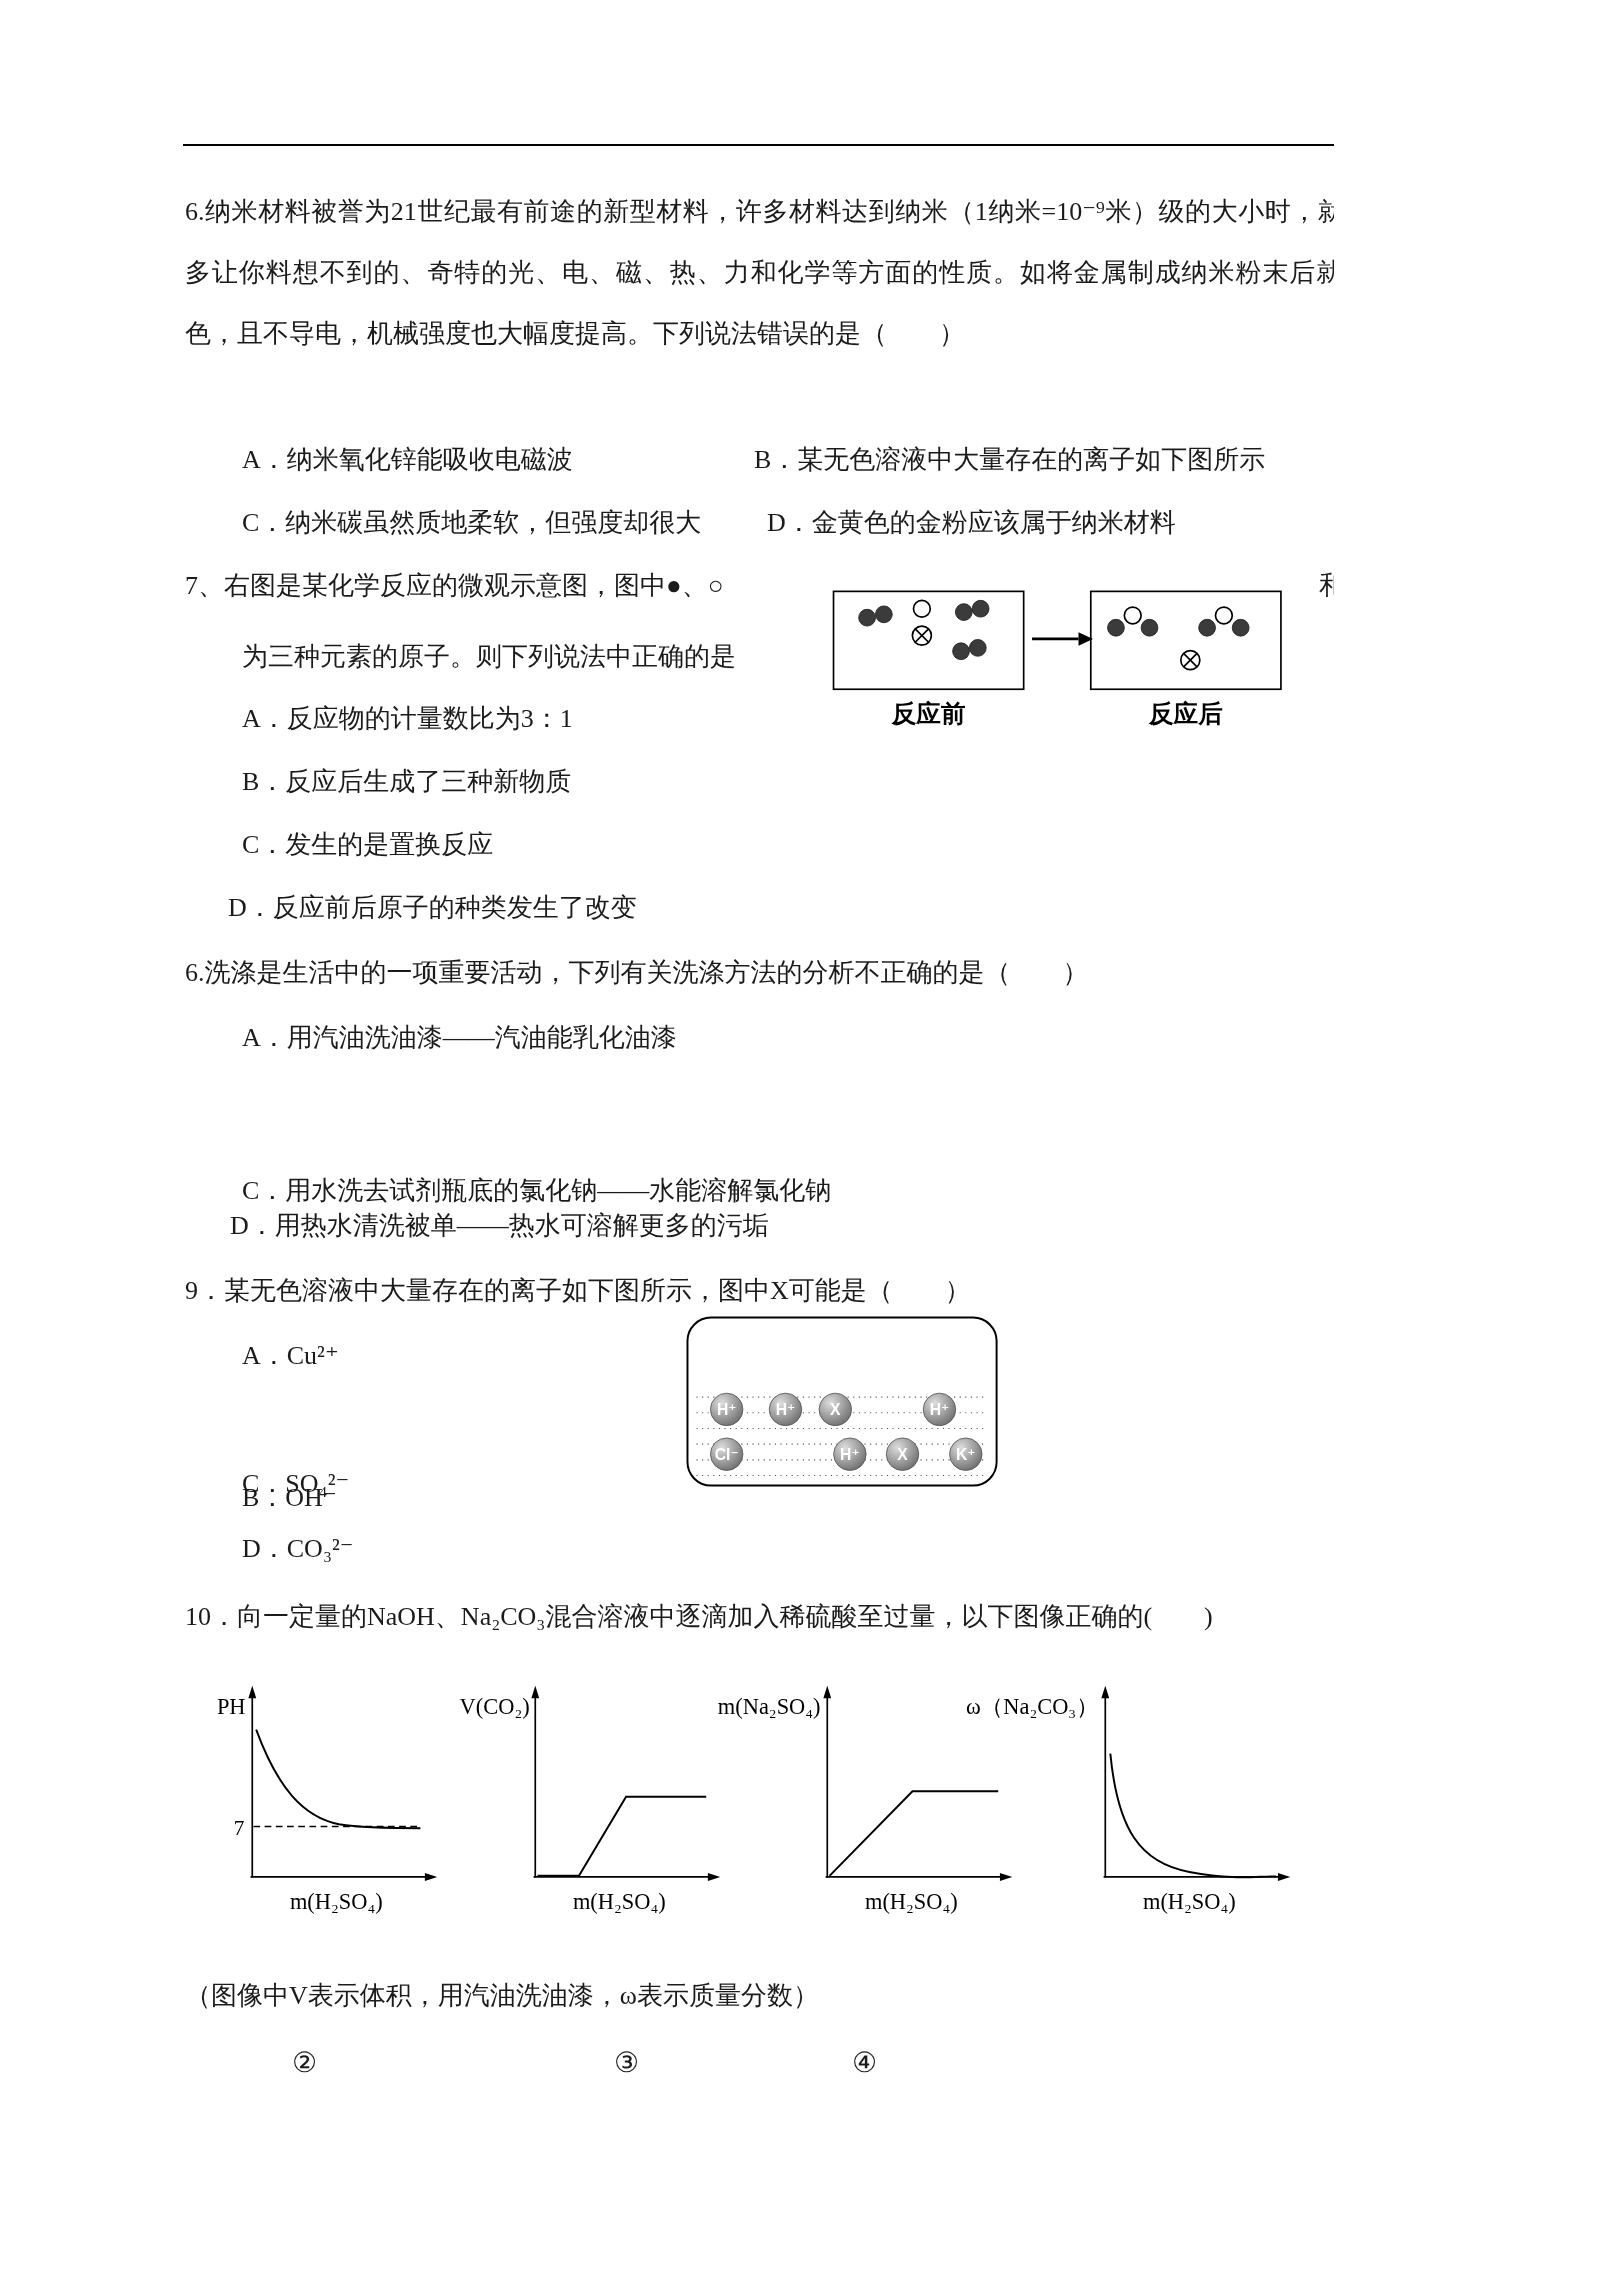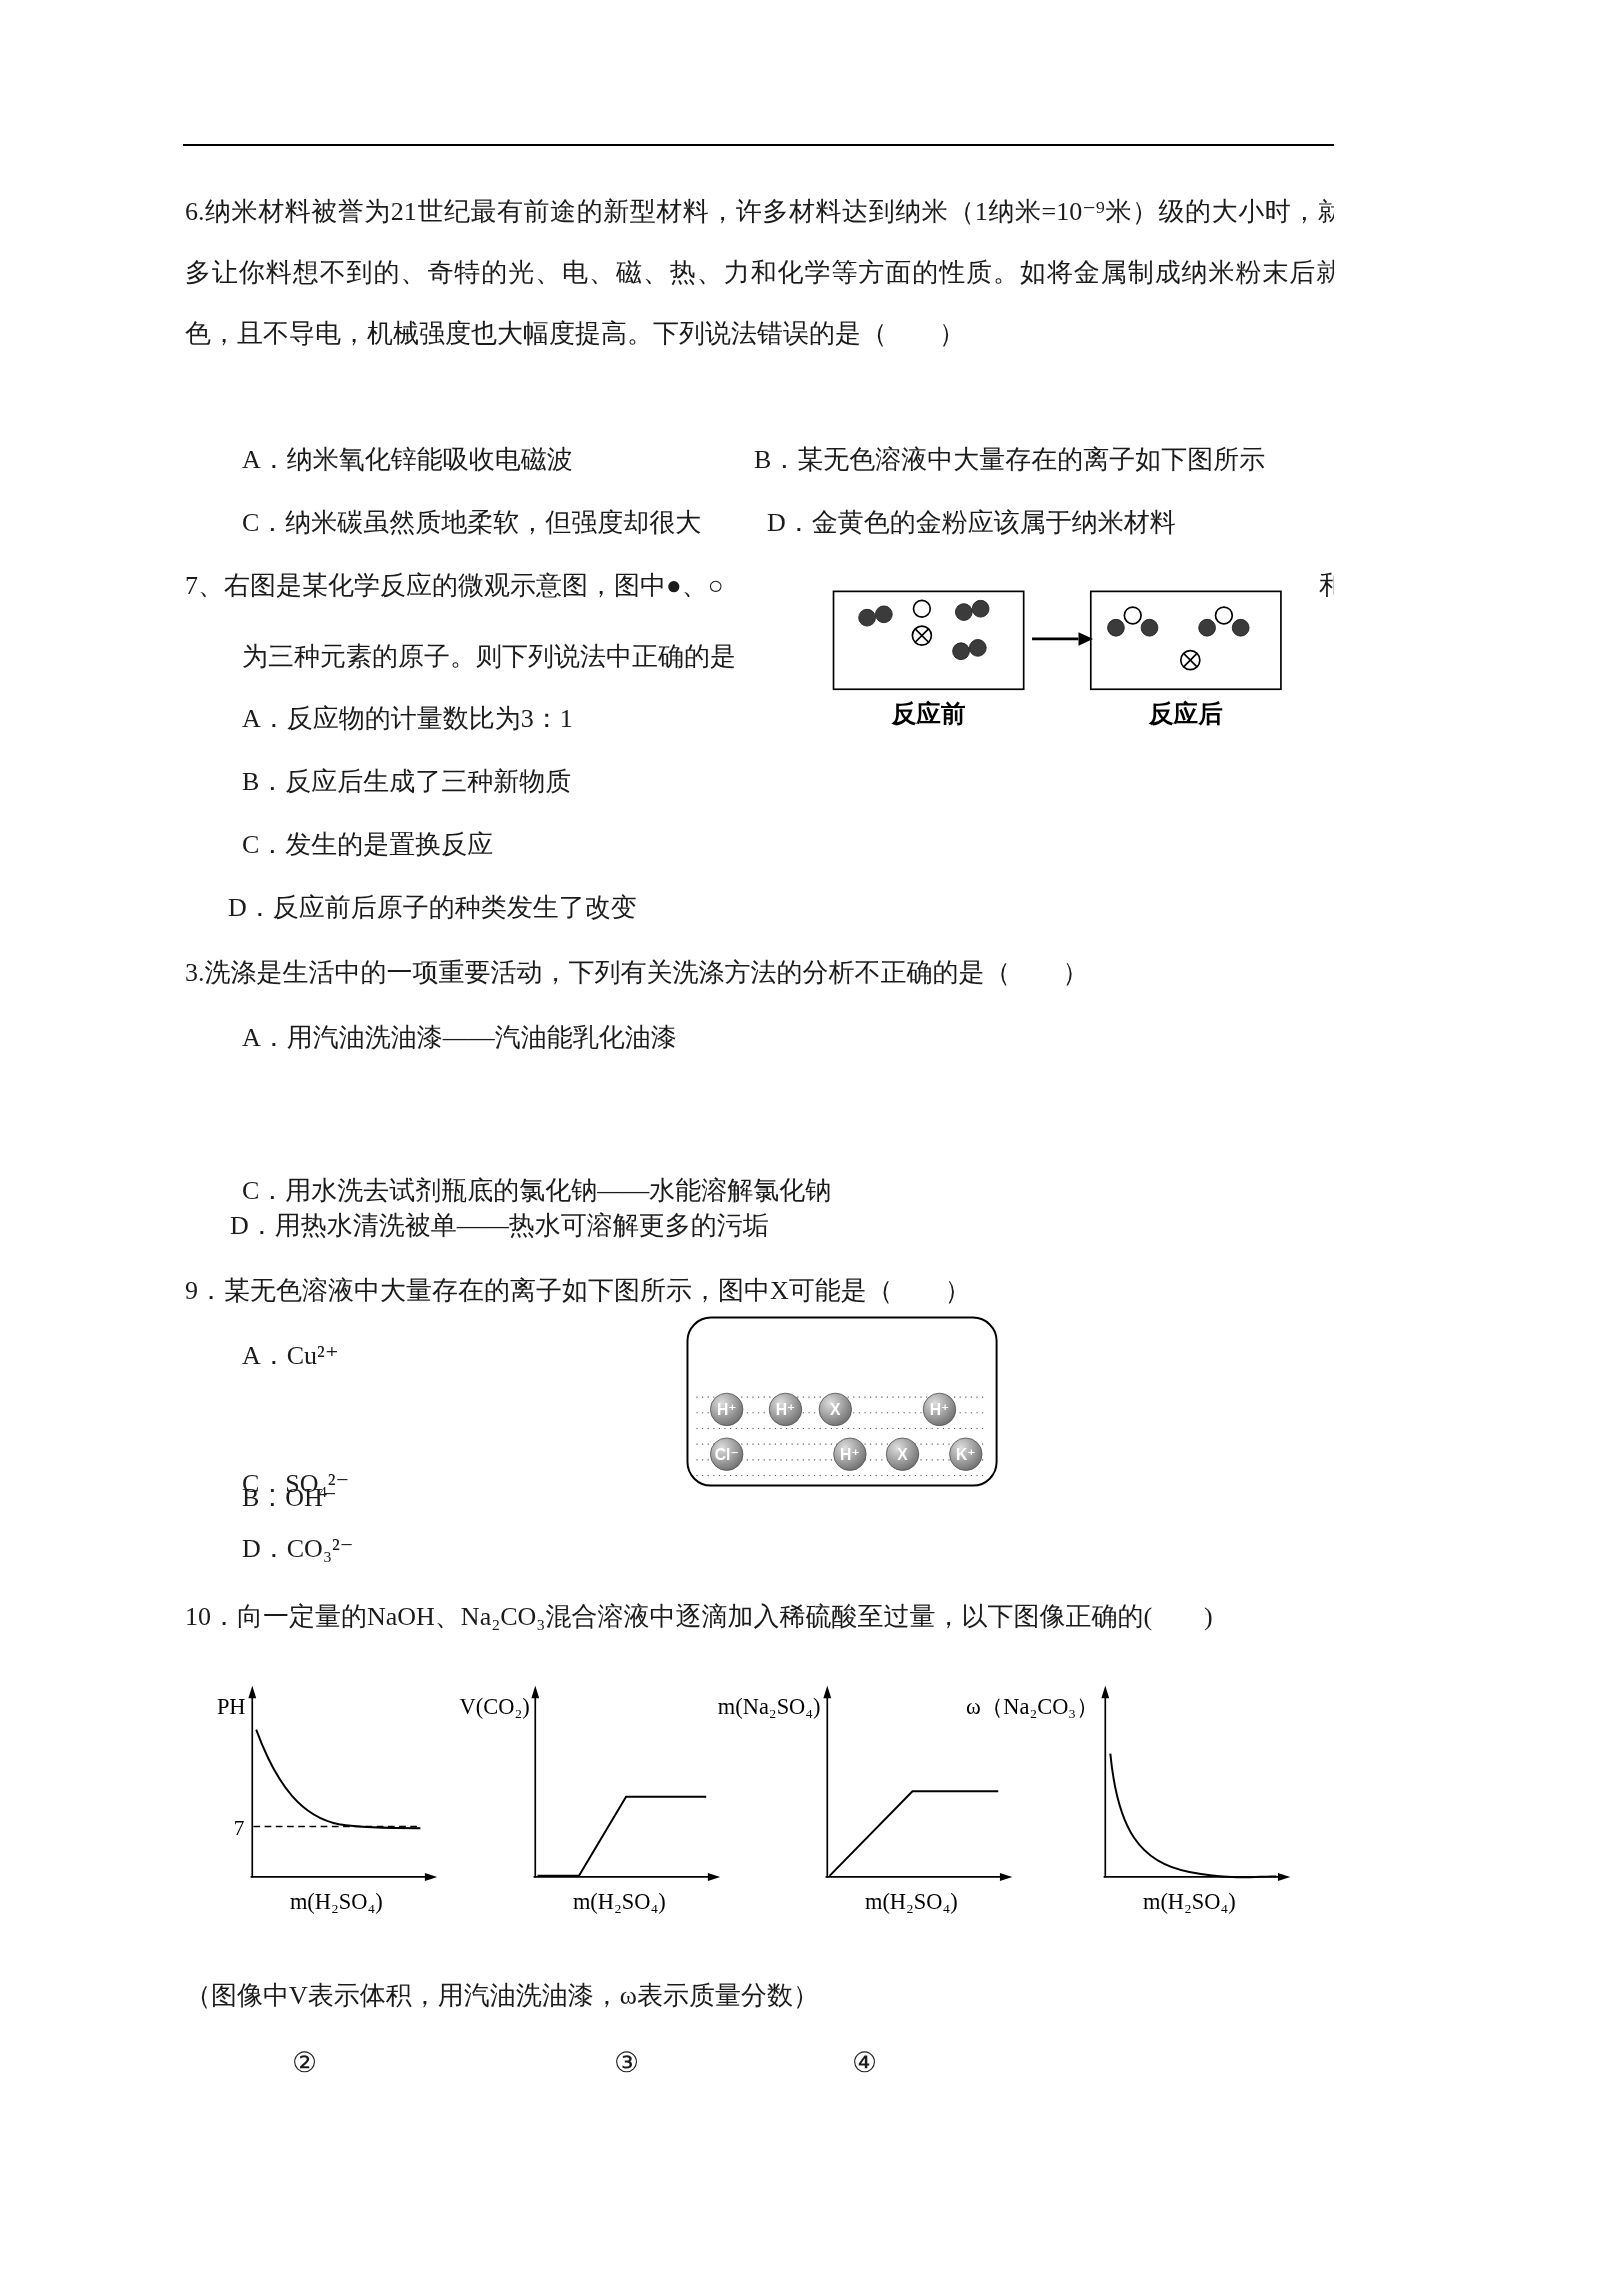--- a/index.html
+++ b/index.html
@@ -95,21 +95,21 @@
       <circle class="atom-dark" cx="738" cy="80" r="15"></circle>
       <circle class="atom-open" cx="648" cy="138" r="17"></circle>
       <line class="cross-line" x1="636" y1="126" x2="660" y2="150"></line>
       <line class="cross-line" x1="636" y1="150" x2="660" y2="126"></line>
     </g>
 
     <text class="dlabel" x="180" y="248">反应前</text>
     <text class="dlabel" x="640" y="248">反应后</text>
   </svg>
 
-  <div class="abs line" style="left:185px; top:956px;">3.洗涤是生活中的一项重要活动，下列有关洗涤方法的分析不正确的是（　　）</div>
+  <div class="abs line" style="left:185px; top:956px;">6.洗涤是生活中的一项重要活动，下列有关洗涤方法的分析不正确的是（　　）</div>
   <div class="abs line" style="left:242px; top:1021px;">A．用汽油洗油漆——汽油能乳化油漆</div>
   <div class="abs line" style="left:242px; top:1146px;margin-top:28px;">C．用水洗去试剂瓶底的氯化钠——水能溶解氯化钠</div>
   <div class="abs line" style="left:230px; top:1209px;">D．用热水清洗被单——热水可溶解更多的污垢</div>
 
   <div class="abs line" style="left:185px; top:1274px;">9．某无色溶液中大量存在的离子如下图所示，图中X可能是（　　）</div>
   <div class="abs line" style="left:242px; top:1339px;">A．Cu²⁺</div>
   <div class="abs line" style="left:242px; top:1481px;">B．OH⁻</div>
   <div class="abs line" style="left:242px; top:1467px;">C．SO₄²⁻</div>
   <div class="abs line" style="left:242px; top:1532px;">D．CO₃²⁻</div>
 

